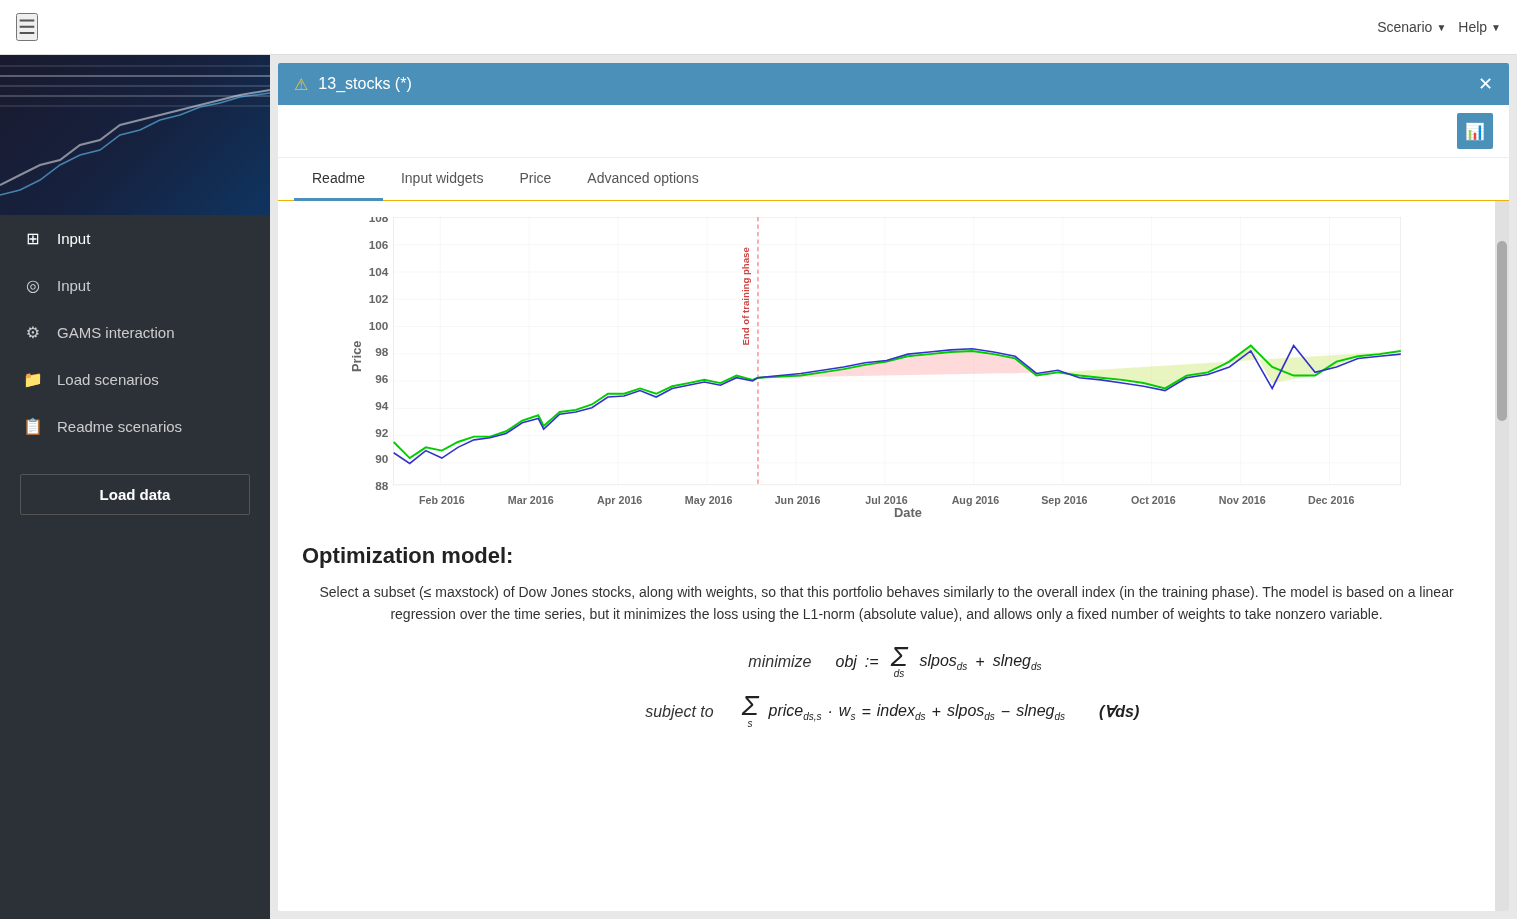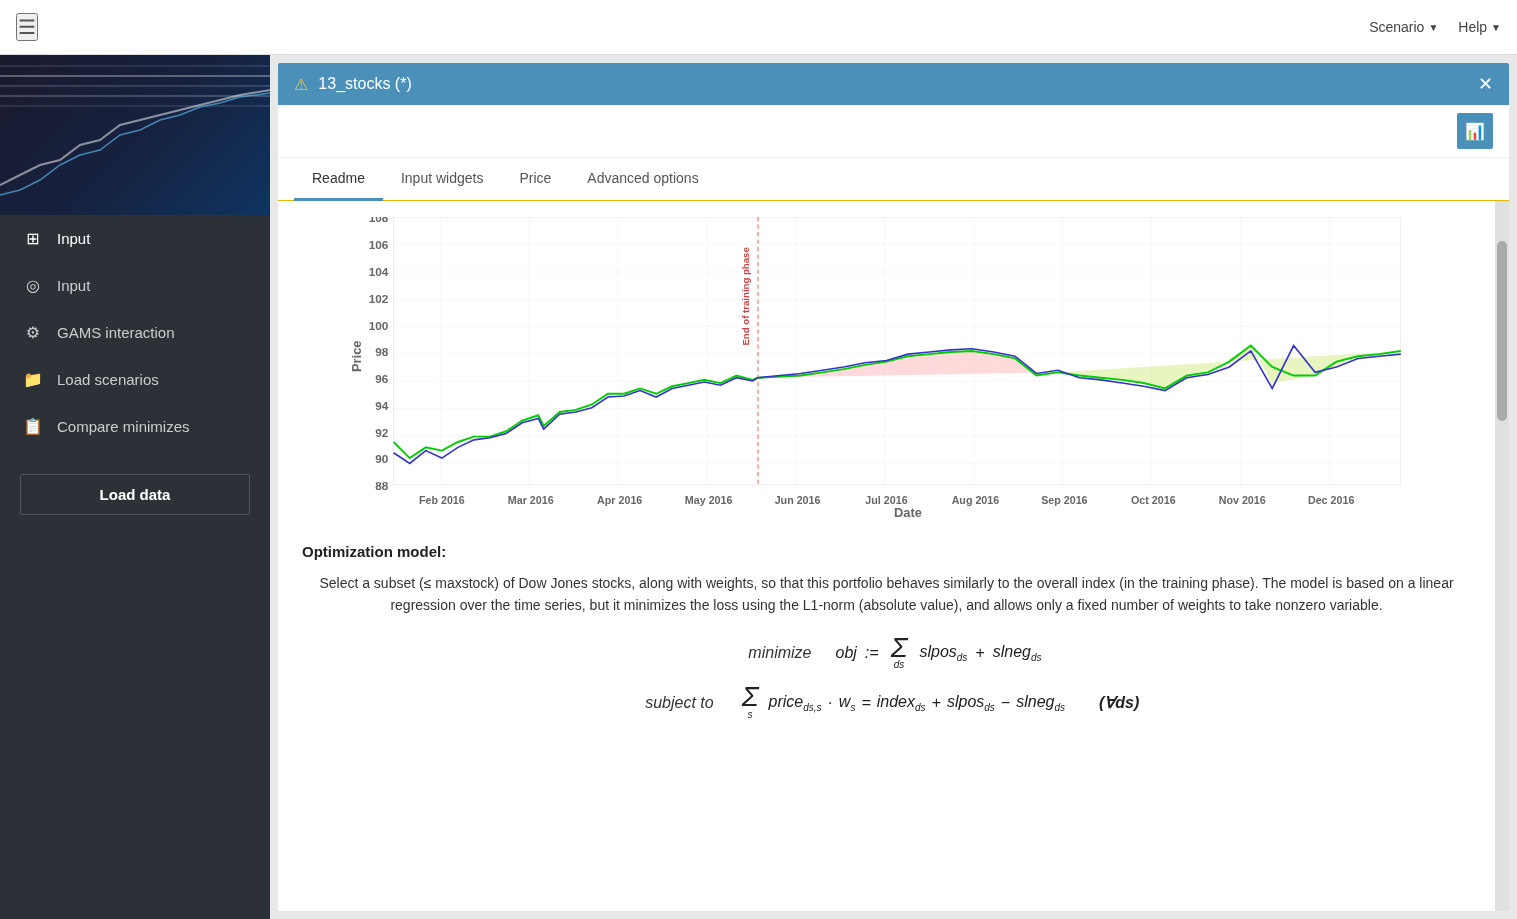--- a/index.html
+++ b/index.html
@@ -12,21 +12,21 @@
       display: flex;
       align-items: center;
       justify-content: space-between;
       padding: 0 16px;
       border-bottom: 1px solid #ddd;
       flex-shrink: 0;
       z-index: 10;
     }
     .topbar-left { display: flex; align-items: center; gap: 12px; }
     .hamburger { font-size: 20px; color: #555; cursor: pointer; }
-    .topbar-right { display: flex; align-items: center; gap: 20px; }
+    .topbar-right { display: flex; align-items: center; gap: 12px; }
     .topbar-btn {
       background: none; border: none; cursor: pointer;
       font-size: 14px; color: #444; display: flex; align-items: center; gap: 4px;
     }
     .topbar-btn .arrow { font-size: 10px; }
 
     
     .main-layout { display: flex; flex: 1; overflow: hidden; }
 
     
@@ -207,21 +207,21 @@
       font-weight: bold;
     }
 
     .chart-svg {
       width: 100%;
       height: 100%;
     }
 
     
     .section-title {
-      font-size: 15px;
+      font-size: 22px;
       font-weight: bold;
       color: #222;
       margin-bottom: 12px;
     }
     .section-text {
       font-size: 14px;
       color: #333;
       line-height: 1.6;
       margin-bottom: 20px;
       text-align: center;
@@ -315,21 +315,21 @@
       <div class="nav-item">
         <span class="nav-icon">⚙</span>
         <span>GAMS interaction</span>
       </div>
       <div class="nav-item">
         <span class="nav-icon">📁</span>
         <span>Load scenarios</span>
       </div>
       <div class="nav-item">
         <span class="nav-icon">📋</span>
-        <span>Compare minimizes</span>
+        <span>Readme scenarios</span>
       </div>
     </nav>
 
     <div class="sidebar-buttons">
       <button class="btn-load-data">Load data</button>
     </div>
   </div>
 
   <div class="content-area">
     <div class="card">

